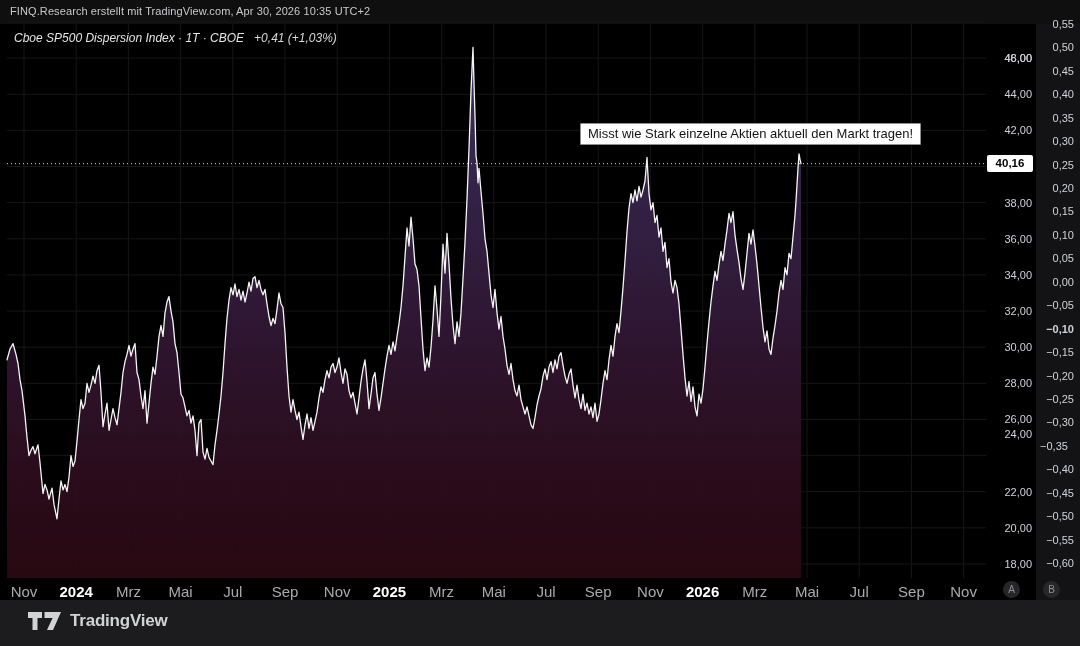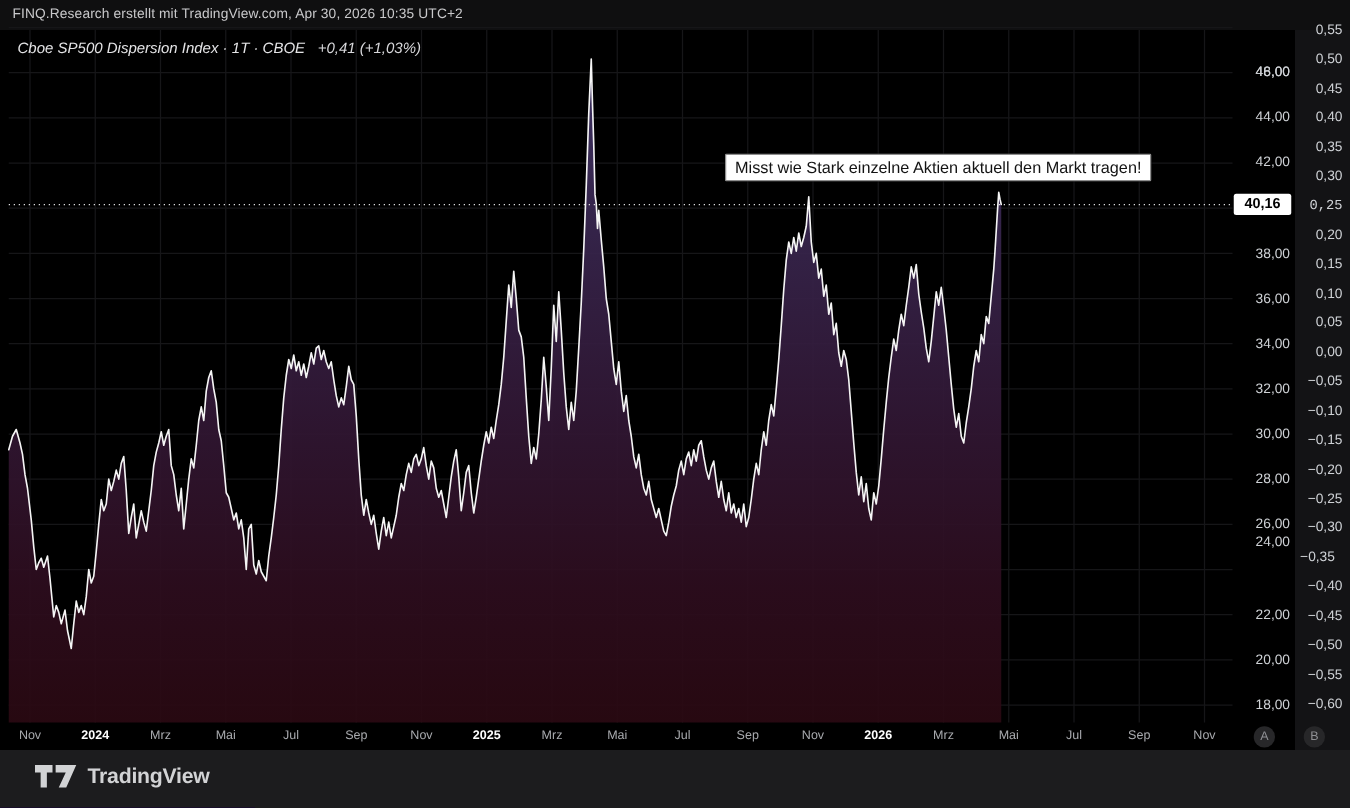--- a/index.html
+++ b/index.html
@@ -13,21 +13,21 @@
   .legend{position:absolute;left:14px;top:7px;font-size:12px;color:#e4e4e6;white-space:nowrap;}
   .legend .chg{margin-left:10px;color:#d7d7da;}
   .annotation{position:absolute;left:580px;top:99px;background:#ffffff;color:#131313;border:1px solid #8e8e8e;
               font-size:13px;line-height:16px;padding:2px 7px;border-radius:1px;white-space:nowrap;
               box-shadow:0 0 0 1px rgba(0,0,0,.4);}
   .price-badge{position:absolute;left:987px;top:131px;width:46px;height:17px;background:#ffffff;color:#000;
                font-size:11.5px;font-weight:bold;text-align:center;line-height:17px;border-radius:2px;}
   .ylab{position:absolute;font-size:11px;color:#cfd2d6;height:12px;line-height:12px;text-align:right;}
   .ylab.a{width:44px;left:988px;}
   .ylab.b{width:40px;left:1034px;}
-  .xlab{position:absolute;top:558px;font-size:10px;color:#a8aaae;transform:translateX(-50%);white-space:nowrap;}
+  .xlab{position:absolute;top:558px;font-size:15px;color:#a8aaae;transform:translateX(-50%);white-space:nowrap;}
   .xlab.year{color:#ffffff;font-weight:bold;}
   .scale-badge{position:absolute;top:557px;width:17px;height:17px;border-radius:50%;background:#272729;
                color:#8f9094;font-size:10px;text-align:center;line-height:17px;}
   .badge-a{left:1003px;}
   .badge-b{left:1043px;}
   .bottombar{position:absolute;left:0;top:600px;width:1080px;height:46px;background:#1c1c1e;}
   .tv-logo{position:absolute;left:28px;top:11px;display:flex;align-items:center;gap:8px;cursor:pointer;text-decoration:none;}
   .tv-logo svg{display:block;}
   .tv-logo span{font-size:17px;font-weight:bold;color:#d2d3d5;letter-spacing:-.2px;}
 </style>
@@ -117,28 +117,28 @@
       <div class="ylab a" style="top: 521.867px;">20,00</div>
       <div class="ylab a" style="top: 558px;">18,00</div>
     </div>
   <div id="yaxis-b">
       <div class="ylab b" style="top: 18px;">0,55</div>
       <div class="ylab b" style="top: 41.4348px;">0,50</div>
       <div class="ylab b" style="top: 64.8696px;">0,45</div>
       <div class="ylab b" style="top: 88.3043px;">0,40</div>
       <div class="ylab b" style="top: 111.739px;">0,35</div>
       <div class="ylab b" style="top: 135.174px;">0,30</div>
-      <div class="ylab b" style="top: 158.609px; font-family: Liberation Mono, monospace;">0,25</div>
+      <div class="ylab b" style="top: 158.609px;">0,25</div>
       <div class="ylab b" style="top: 182.043px;">0,20</div>
       <div class="ylab b" style="top: 205.478px;">0,15</div>
       <div class="ylab b" style="top: 228.913px;">0,10</div>
       <div class="ylab b" style="top: 252.348px;">0,05</div>
       <div class="ylab b" style="top: 275.783px;">0,00</div>
       <div class="ylab b" style="top: 299.217px;">−0,05</div>
-      <div class="ylab b" style="top: 322.652px;">−0,10</div>
+      <div class="ylab b" style="top: 322.652px; font-weight: bold;">−0,10</div>
       <div class="ylab b" style="top: 346.087px;">−0,15</div>
       <div class="ylab b" style="top: 369.522px;">−0,20</div>
       <div class="ylab b" style="top: 392.957px;">−0,25</div>
       <div class="ylab b" style="top: 416.391px;">−0,30</div>
       <div class="ylab b" style="top: 439.826px; text-align: center;">−0,35</div>
       <div class="ylab b" style="top: 463.261px;">−0,40</div>
       <div class="ylab b" style="top: 486.696px;">−0,45</div>
       <div class="ylab b" style="top: 510.13px;">−0,50</div>
       <div class="ylab b" style="top: 533.565px;">−0,55</div>
       <div class="ylab b" style="top: 557px;">−0,60</div>

